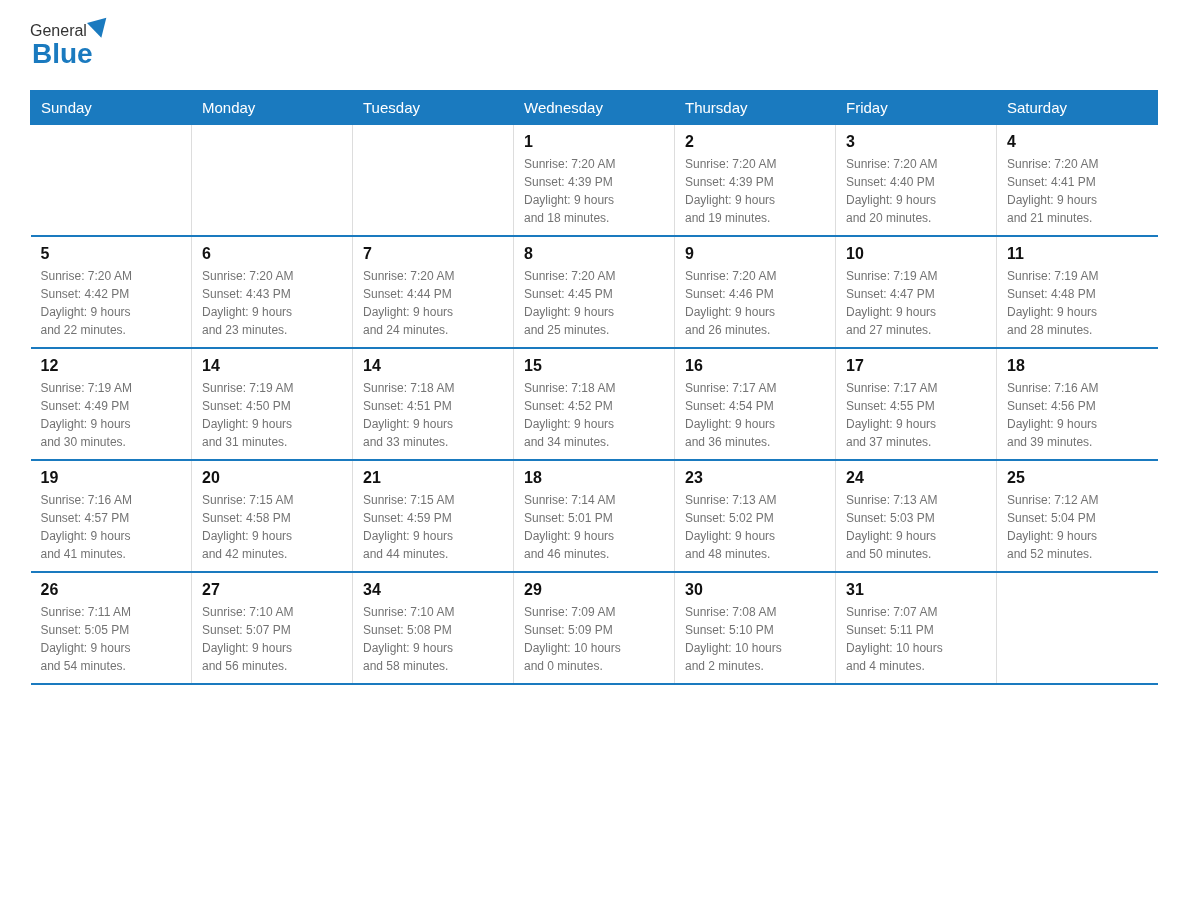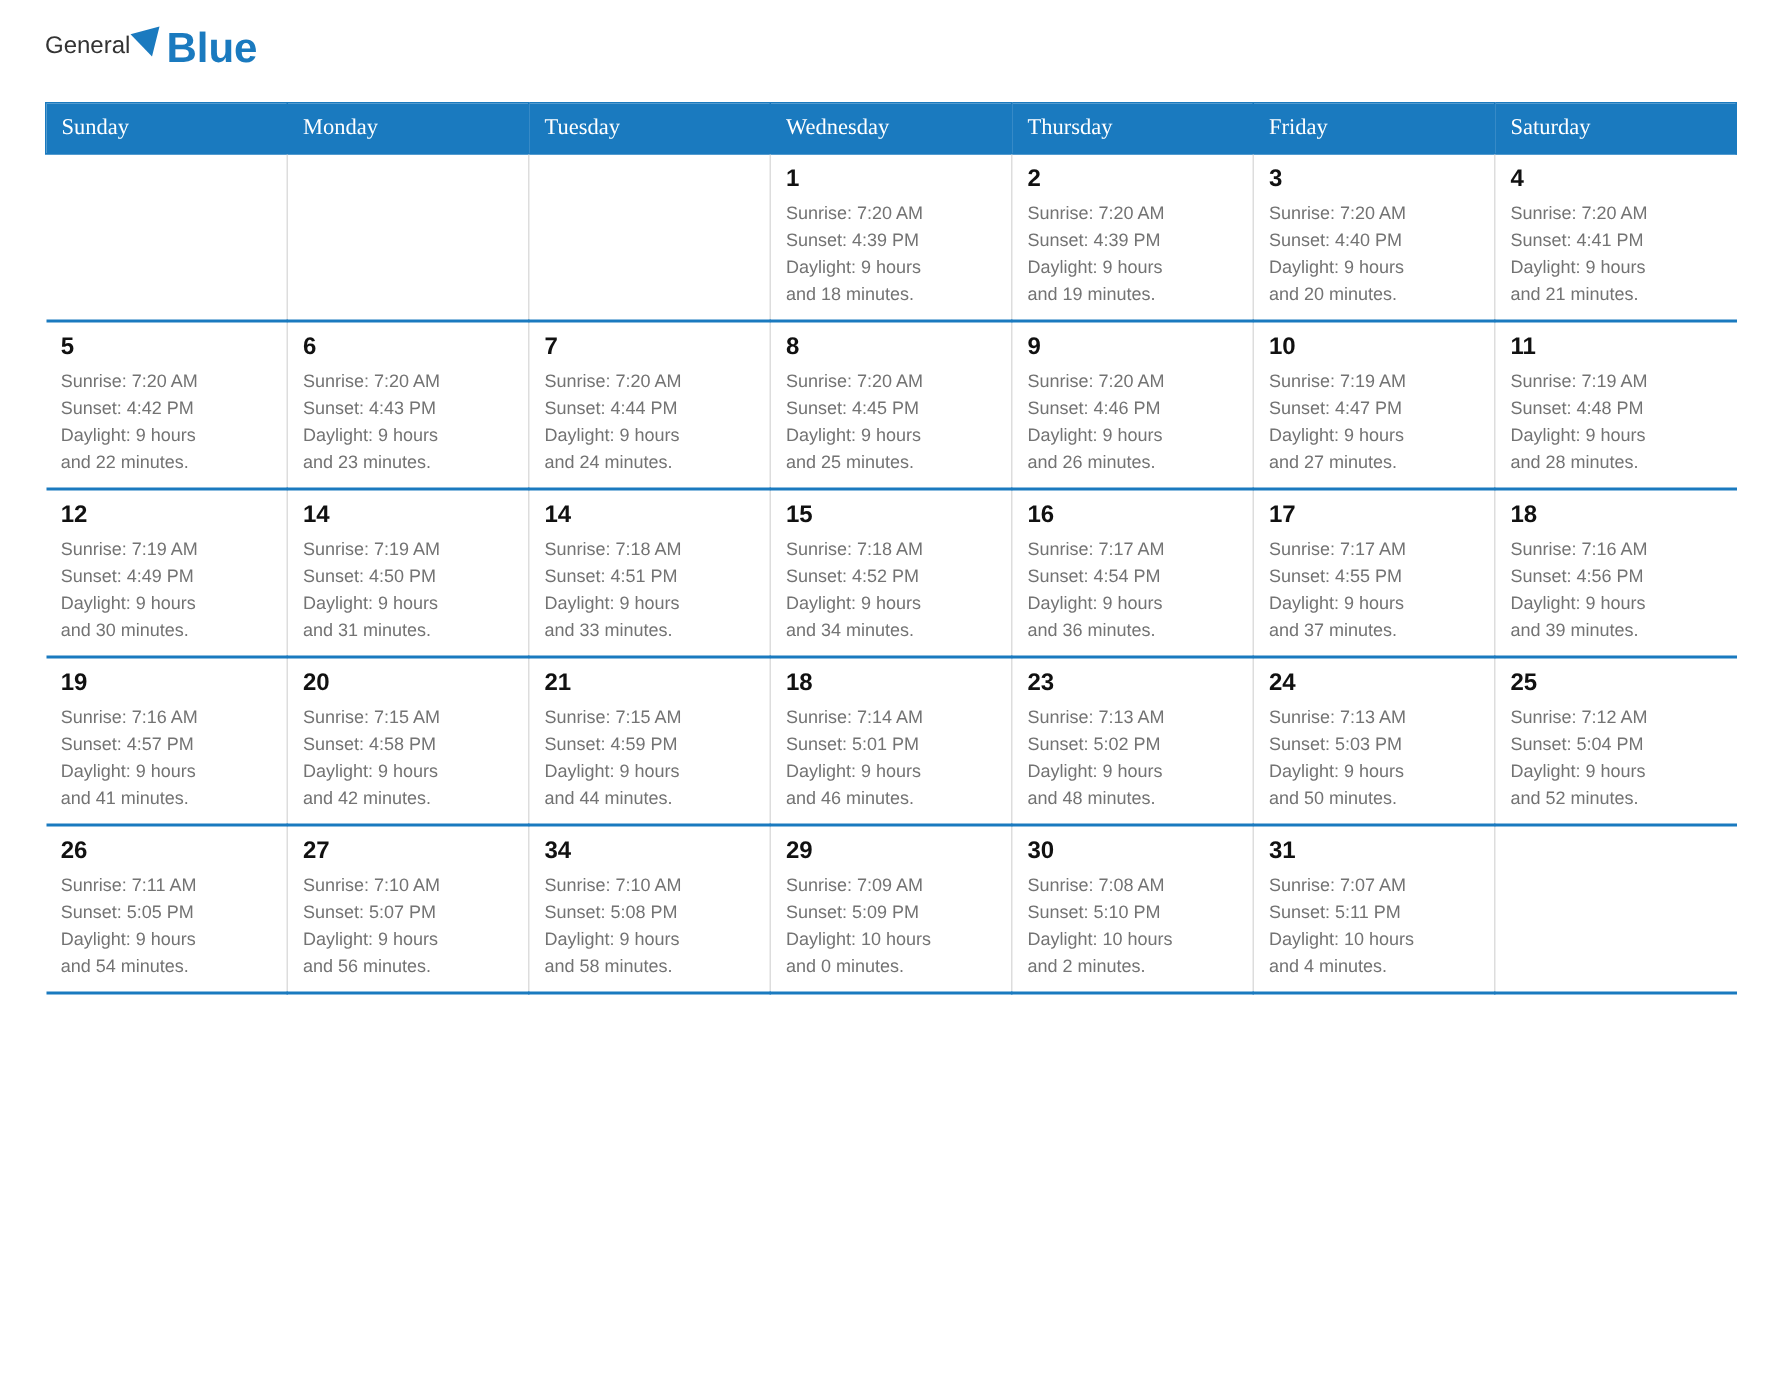--- a/index.html
+++ b/index.html
@@ -25,21 +25,21 @@
       border-left: 10px solid transparent;
       border-right: 10px solid transparent;
       border-top: 18px solid #1a7abf;
       display: inline-block;
       margin-left: 2px;
       margin-bottom: 4px;
       transform: rotate(-15deg);
     }
     .logo-wrapper {
       display: flex;
-      flex-direction: row;
+      flex-direction: column;
       align-items: flex-start;
     }
     .logo-line1 {
       display: flex;
       align-items: center;
     }
     .logo-line2 {
       color: #1a7abf;
       font-size: 28px;
       font-weight: bold;
@@ -66,21 +66,20 @@
     thead tr {
       background-color: #1a7abf;
     }
     thead th {
       color: #fff;
       font-size: 15px;
       font-weight: normal;
       padding: 8px 10px;
       text-align: left;
       border: 1px solid #1a7abf;
-      font-family: Liberation Serif, serif;
     }
     tbody tr {
       border-bottom: 2px solid #1a7abf;
     }
     tbody td {
       vertical-align: top;
       padding: 8px 10px;
       font-size: 12.5px;
       color: #222;
       border-right: 1px solid #ddd;

